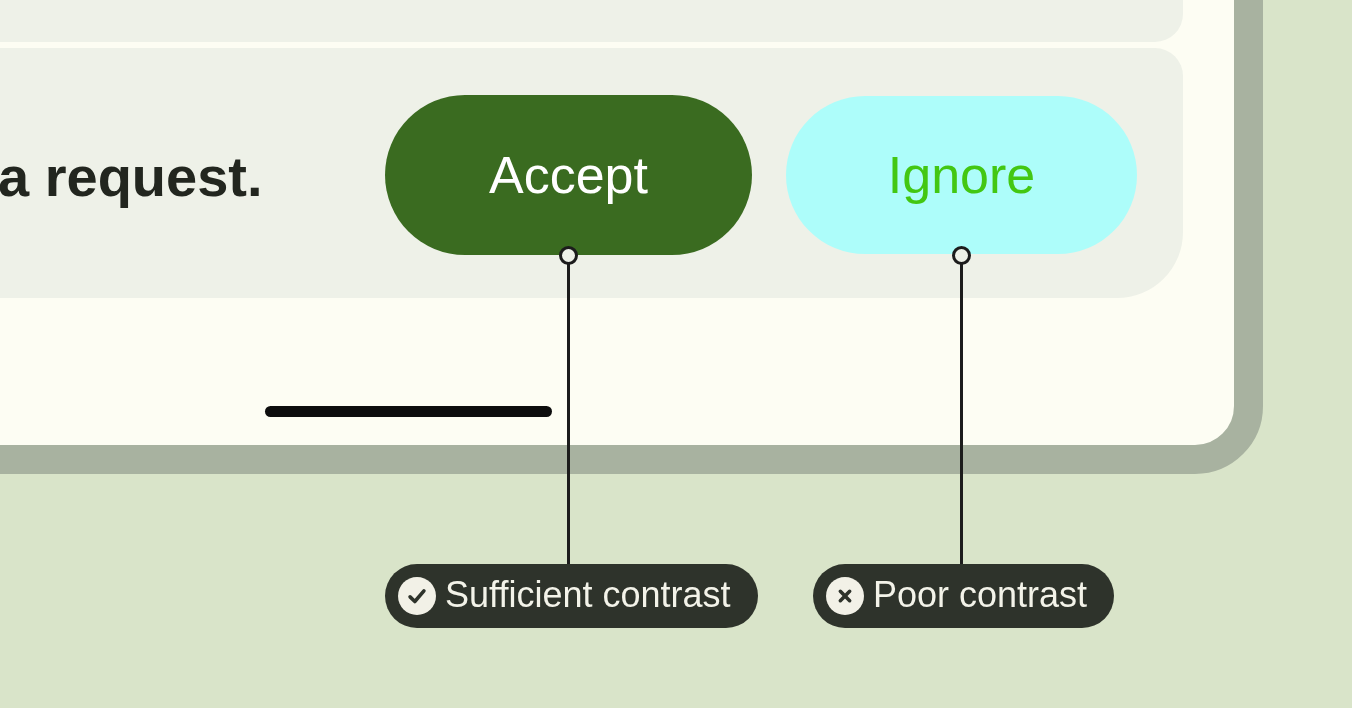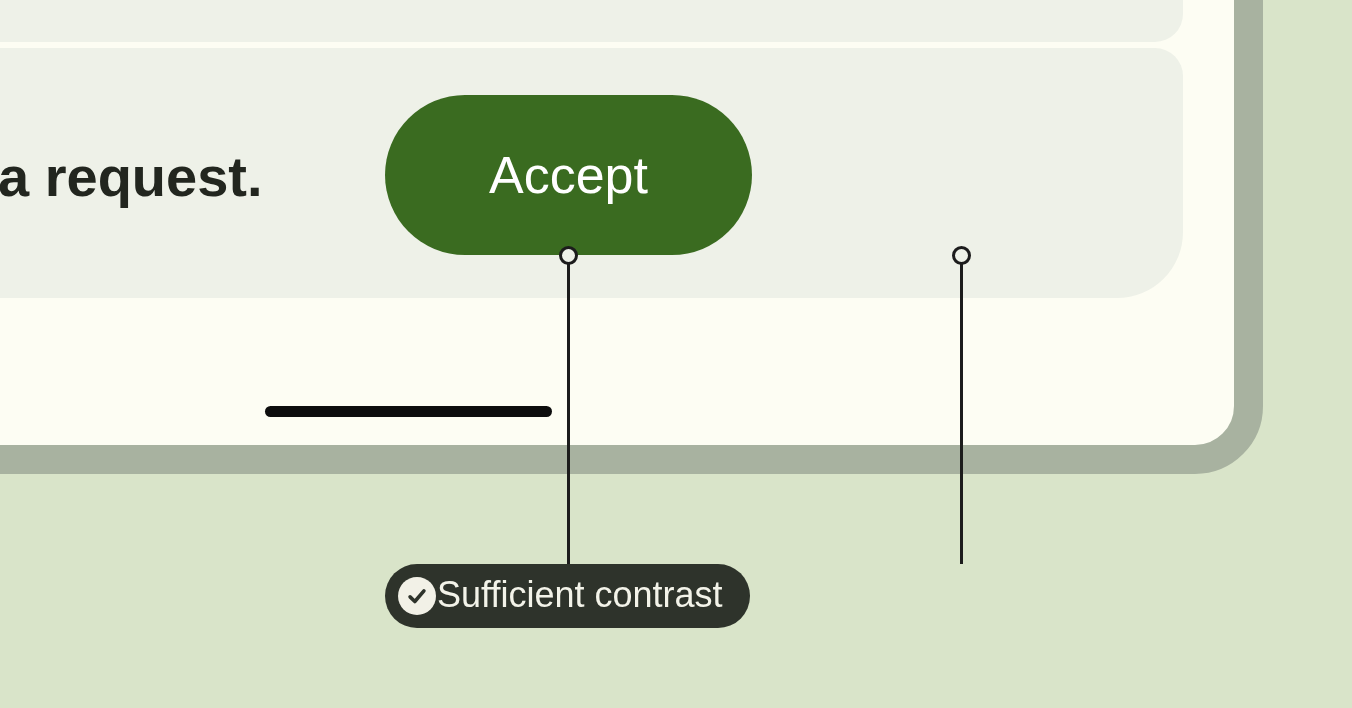--- a/index.html
+++ b/index.html
@@ -102,21 +102,21 @@
     background: var(--card-bg);
     z-index: 4;
   }
   .callout-anchor.anchor-accept { left: 559px; }
   .callout-anchor.anchor-ignore { left: 952px; }
   
   .annotation {
     position: absolute;
     top: 564px; height: 64px;
     display: inline-flex; align-items: center;
-    gap: 1px;
+    gap: 9px;
     padding: 0 27px 0 13px;
     box-sizing: border-box;
     background: var(--callout-bg);
     border-radius: 32px;
     z-index: 5;
   }
   .annotation.annotation-accept { left: 385px; }
   .annotation.annotation-ignore { left: 813px; }
   .annotation .icon-circle {
     width: 38px; height: 38px;
@@ -141,31 +141,40 @@
   <div class="device"></div>
 
   <div class="card card-top"></div>
 
   <div class="card card-request"></div>
 
   <div class="message-text">a request.</div>
 
   <button class="pill-button accept-button">Accept</button>
 
+  <button class="pill-button ignore-button">Ignore</button>
 
   <div class="home-indicator"></div>
 
   <div class="callout-line line-accept"></div>
   <div class="callout-line line-ignore"></div>
   <div class="callout-anchor anchor-accept"></div>
   <div class="callout-anchor anchor-ignore"></div>
 
   <div class="annotation annotation-accept">
     <span class="icon-circle">
       <svg width="26" height="26" viewBox="0 0 24 24" fill="none">
         <path d="M5.6 12.8 L10 17.1 L18.4 7.3" stroke="var(--callout-icon-glyph)" stroke-width="3.3" stroke-linecap="round" stroke-linejoin="round"></path>
       </svg>
     </span>
     <span class="annotation-text">Sufficient contrast</span>
   </div>
 
+  <div class="annotation annotation-ignore">
+    <span class="icon-circle">
+      <svg width="26" height="26" viewBox="0 0 24 24" fill="none">
+        <path d="M7.7 7.7 L16.3 16.3 M16.3 7.7 L7.7 16.3" stroke="var(--callout-icon-glyph)" stroke-width="3.3" stroke-linecap="round" stroke-linejoin="round"></path>
+      </svg>
+    </span>
+    <span class="annotation-text">Poor contrast</span>
+  </div>
 
 </div>
 
 </body></html>

